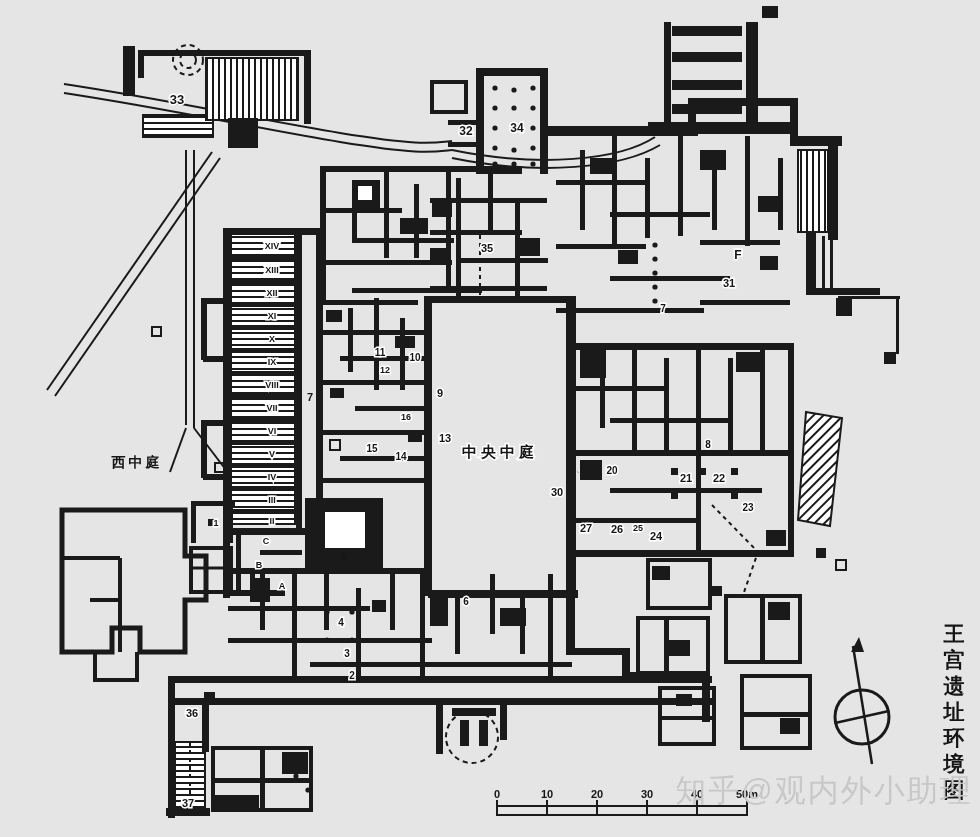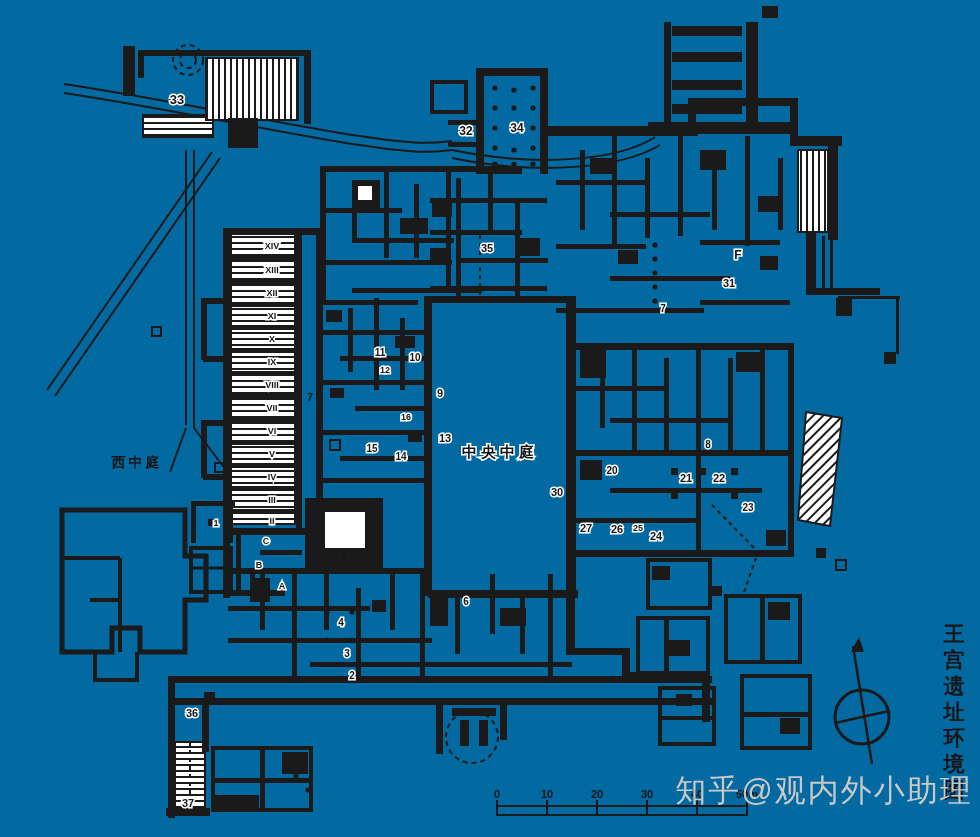--- a/index.html
+++ b/index.html
@@ -1,16 +1,16 @@
 <!DOCTYPE html>
 <html><head>
 <meta charset="utf-8">
 <style>
   html,body{margin:0;padding:0;background:#ffffff;}
-  .stage{position:relative;width:980px;height:837px;background:#0369a1;overflow:hidden;
+  .stage{position:relative;width:980px;height:837px;background:#e5e5e5;overflow:hidden;
          font-family:"Liberation Sans","DejaVu Sans",sans-serif;}
   svg text{font-family:"Liberation Sans","DejaVu Sans",sans-serif;}
   .lbl{fill:#151515;font-weight:bold;}
   .halo{paint-order:stroke;stroke:#ffffff;stroke-width:3px;}
 </style>
 </head>
 <body>
 
 <div class="stage">
 <svg id="plan" width="980" height="837" viewBox="0 0 980 837" xmlns="http://www.w3.org/2000/svg">

